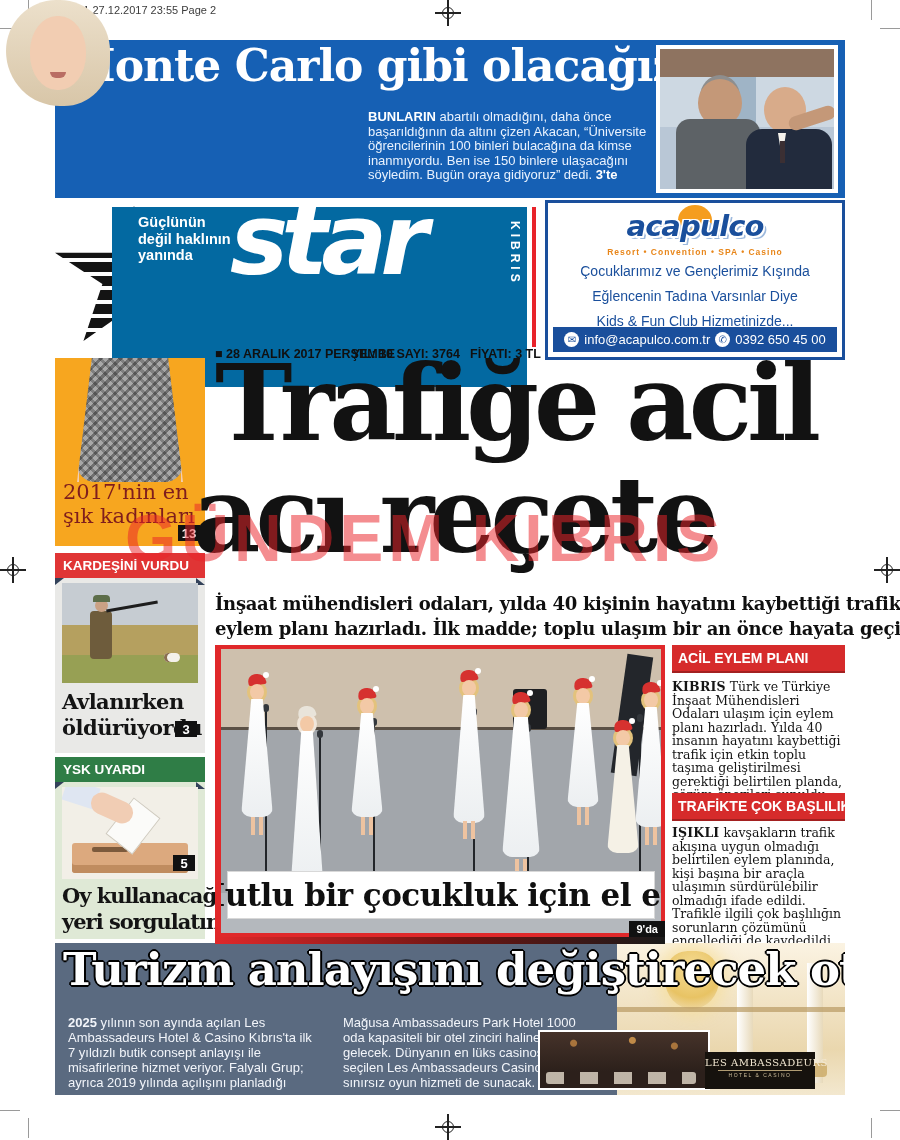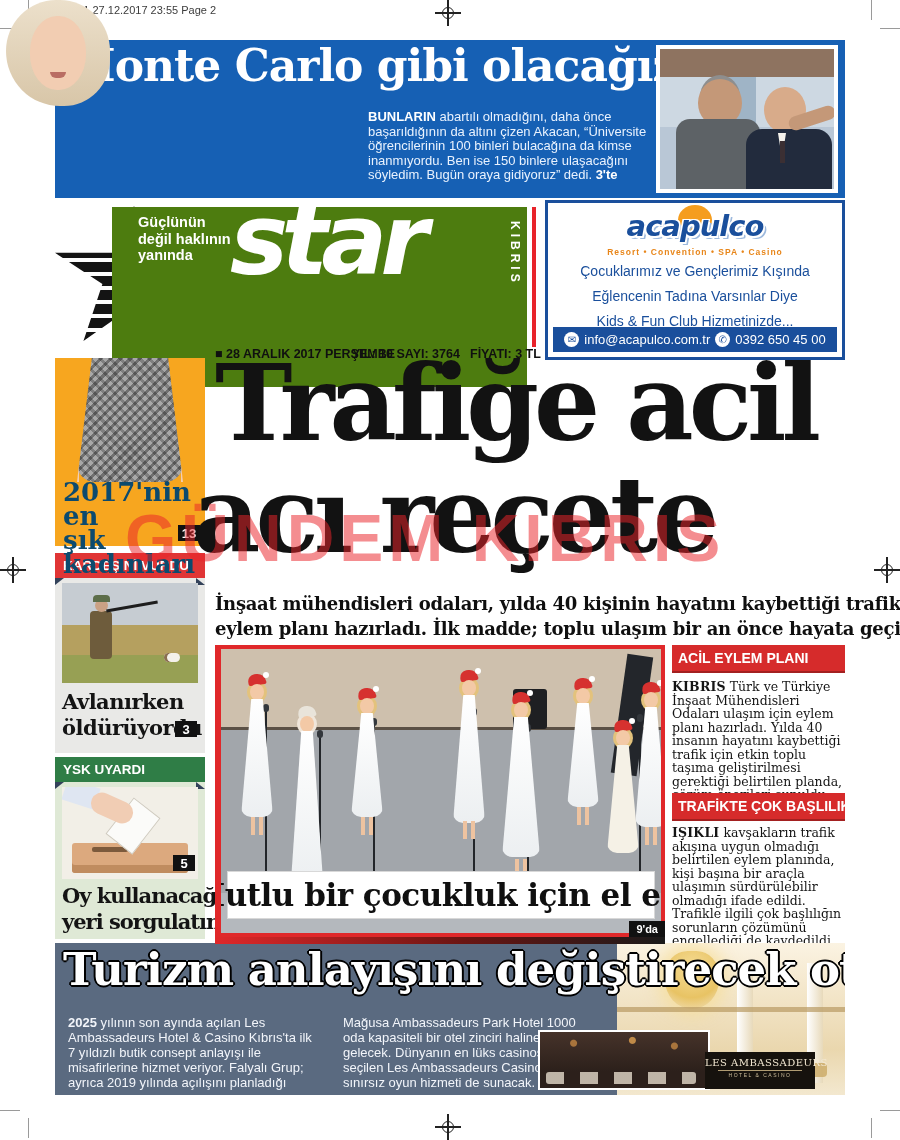--- a/index.html
+++ b/index.html
@@ -20,38 +20,38 @@
   #banner .bhead { position:absolute; left:12px; top:0px; font-family:"DejaVu Serif",serif; font-weight:bold; font-size:44px; letter-spacing:-1px; color:#fff; white-space:nowrap; }
   .bcol { position:absolute; top:70px; width:280px; font-size:13px; line-height:14.5px; color:#e9f2fe; }
   .bcol b { color:#fff; }
   #banner-photo { position:absolute; left:601px; top:5px; width:182px; height:148px; background:#b9c7d6; border:4px solid #fff; overflow:hidden; }
   .man-head { position:absolute; border-radius:50%; }
   .awning { position:absolute; left:0; top:0; width:100%; height:28px; background:#8e7360; }
   .shopglass { position:absolute; left:0; top:28px; width:100%; height:50px; background:linear-gradient(90deg,#cdd8e2 0 30%,#9fb4c6 30% 55%,#cdd8e2 55%); }
 
   
   #star-mark { left:55px; top:206px; width:158px; height:142px; background:repeating-linear-gradient(#141414 0 10px, #fdfdfd 10px 14px); clip-path:polygon(50% 0%,63% 33%,100% 33%,70% 55%,82% 95%,50% 70%,18% 95%,30% 55%,0% 33%,37% 33%); }
-  #redbox { left:112px; top:207px; width:415px; height:180px; background:#4d7c0f; }
+  #redbox { left:112px; top:207px; width:415px; height:180px; background:#0369a1; }
   #redbox .tagline { position:absolute; left:26px; top:7px; color:#fff; font-weight:bold; font-size:14.5px; line-height:16.5px; }
   #redbox .logotype { position:absolute; left:118px; top:-16px; color:#fff; font-family:"DejaVu Sans",sans-serif; font-style:italic; font-weight:bold; font-size:98px; letter-spacing:-7px; line-height:1; }
   #redbox .edition { position:absolute; right:5px; top:14px; color:#fff; font-weight:bold; font-size:12px; letter-spacing:4px; writing-mode:vertical-rl; }
   #red-divider { left:532px; top:207px; width:4px; height:140px; background:#e8232a; }
   .dateline { position:absolute; top:347px; font-size:12.5px; font-weight:bold; color:#101010; white-space:nowrap; }
 
   
   #jen { left:98px; top:246px; width:118px; height:114px; z-index:6; }
   #jen .hair { position:absolute; left:6px; top:0; width:104px; height:106px; border-radius:50% 50% 46% 54%; background:linear-gradient(180deg,#ece0cb,#d8c6a8); }
   #jen .face { position:absolute; left:30px; top:16px; width:56px; height:74px; border-radius:48%; background:#f2cdb2; }
   #jen .smile { position:absolute; left:50px; top:72px; width:16px; height:6px; border-radius:0 0 10px 10px; background:#b96d63; }
 
   
   #fashion { left:55px; top:358px; width:150px; height:188px; background:#f7a61f; z-index:5; }
   #dress { position:absolute; left:22px; top:0; width:106px; height:124px; background:repeating-linear-gradient(45deg,#cfcfcf 0 4px,#9d9d9d 4px 7px), repeating-linear-gradient(-45deg,#cfcfcf 0 4px,#8a8a8a 4px 7px); background-blend-mode:multiply; border-radius:10px 10px 18px 18px; clip-path:polygon(14% 0,86% 0,100% 100%,0 100%); }
   #dress .arm { position:absolute; top:4px; width:16px; height:120px; background:#f2cdb2; }
-  #fashion .title { position:absolute; left:8px; top:122px; color:#0c4a6e; font-weight:bold; font-size:26px; line-height:24px; font-family:"DejaVu Serif",serif; }
+  #fashion .title { position:absolute; left:8px; top:122px; color:#7f1d1d; font-weight:normal; font-size:21px; line-height:24px; font-family:"DejaVu Serif",serif; }
   .pagebadge { position:absolute; background:#111; color:#fff; font-weight:bold; font-size:13px; width:22px; height:16px; display:flex; align-items:center; justify-content:center; }
 
   
   .sideblock { position:absolute; left:55px; width:150px; }
   .kicker { position:relative; height:25px; color:#fff; font-weight:bold; font-size:13.5px; display:flex; align-items:center; padding-left:8px; }
   .kicker .nl,.kicker .nr { position:absolute; bottom:-7px; width:0; height:0; border-style:solid; }
   .kicker .nl { left:0; border-width:7px 9px 0 0; border-color:#33425a transparent transparent transparent; }
   .kicker .nr { right:0; border-width:0 9px 7px 0; border-color:transparent #33425a transparent transparent; transform:rotate(180deg); }
   .sidetitle { position:absolute; left:7px; font-family:"DejaVu Serif",serif; font-weight:bold; font-size:21px; line-height:26px; color:#141414; letter-spacing:-0.5px; white-space:nowrap; }
 

